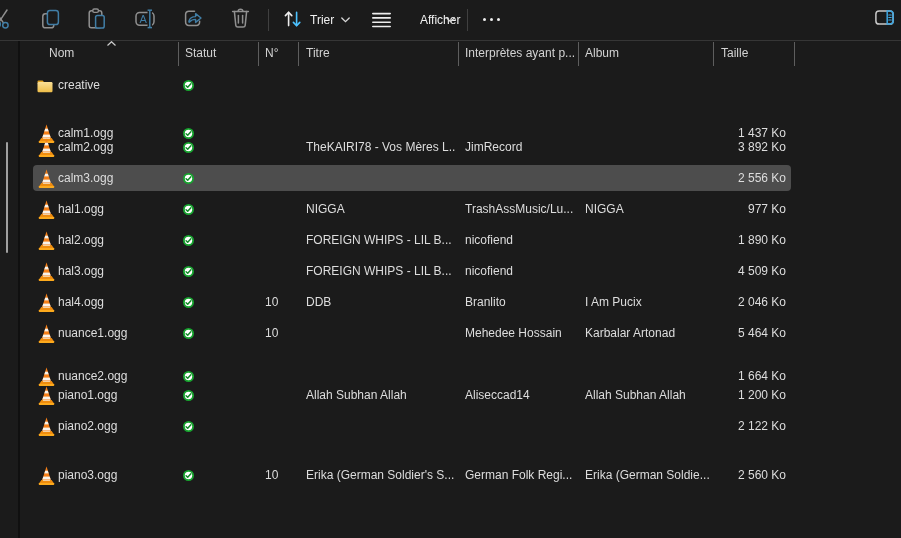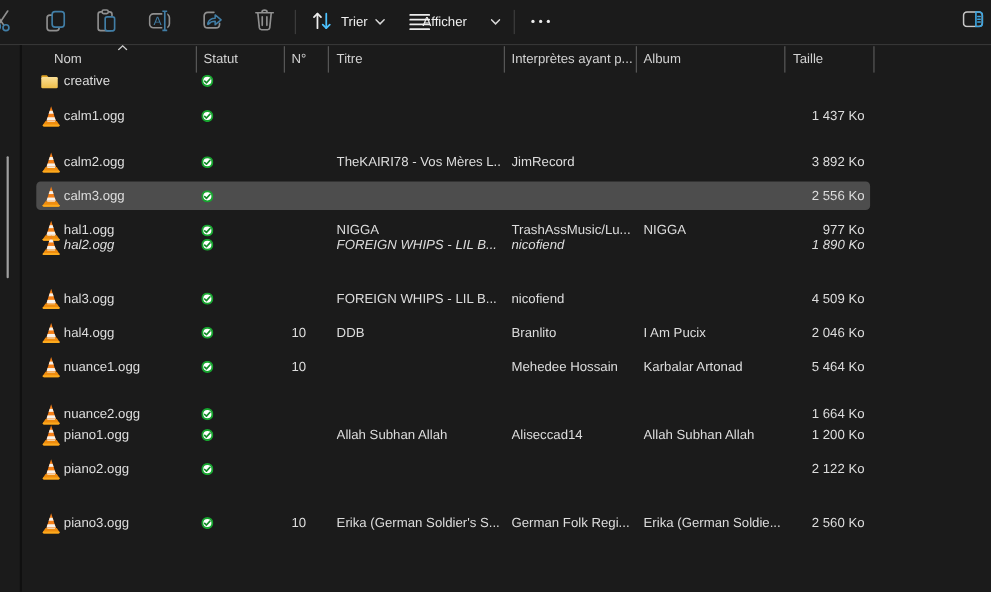--- a/index.html
+++ b/index.html
@@ -89,21 +89,21 @@
   </svg>
 
 <svg class="abs" style="left:372px;top:12px;" width="19" height="16" viewBox="0 0 19 16">
 <g stroke="#ededed" stroke-width="1.6" fill="none" stroke-linecap="round">
 <line x1="0.8" y1="1.6" x2="18.2" y2="1.6"></line>
 <line x1="0.8" y1="5.9" x2="18.2" y2="5.9"></line>
 <line x1="0.8" y1="10.2" x2="18.2" y2="10.2"></line>
 <line x1="0.8" y1="14.5" x2="18.2" y2="14.5"></line>
 </g>
 </svg>
-<div class="tbtxt" style="left:384px;">Afficher</div>
+<div class="tbtxt" style="left:420px;">Afficher</div>
 <svg class="abs" style="left:446px;top:17px;" width="9" height="6" viewBox="0 0 9 6">
     <path d="M0.8 1 L4.5 4.7 L8.2 1" stroke="#d8d8d8" stroke-width="1.3" fill="none" stroke-linecap="round"></path>
   </svg>
 
 <div class="abs" style="left:467px;top:9px;width:1px;height:22px;background:#404040;"></div>
 
 <div class="abs" style="left:483px;top:18px;width:3px;height:3px;border-radius:50%;background:#ededed;"></div>
 <div class="abs" style="left:490px;top:18px;width:3px;height:3px;border-radius:50%;background:#ededed;"></div>
 <div class="abs" style="left:497px;top:18px;width:3px;height:3px;border-radius:50%;background:#ededed;"></div>
 
@@ -135,38 +135,38 @@
 <div class="vsep" style="left:178px;"></div>
 <div class="vsep" style="left:258px;"></div>
 <div class="vsep" style="left:298px;"></div>
 <div class="vsep" style="left:458px;"></div>
 <div class="vsep" style="left:578px;"></div>
 <div class="vsep" style="left:713px;"></div>
 <div class="vsep" style="left:794px;"></div>
 
 <div class="abs" style="left:33px;top:165px;width:758px;height:26px;background:#4d4d4d;border-radius:4px;"></div>
 
-<div class="row" style="top:58px;">
+<div class="row" style="top:70px;">
 <svg class="icon" style="left:37px;top:9px;" width="16" height="14" viewBox="0 0 16 14">
 <path d="M0.5 2.6 Q0.5 1.4 1.7 1.4 L5.6 1.4 L7.4 3.4 L0.5 3.4 Z" fill="#dfa222"></path>
 <defs>
         <linearGradient id="fg0" x1="0" y1="0" x2="0" y2="1">
           <stop offset="0" stop-color="#fadf96"></stop>
           <stop offset="1" stop-color="#eebe49"></stop>
         </linearGradient>
       </defs>
 <rect x="0.5" y="3" width="15" height="10.2" rx="1.2" fill="url(#fg0)"></rect>
 </svg>
 <svg class="stat" style="top:10px;" width="11" height="11" viewBox="0 0 11 11">
 <circle cx="5.5" cy="5.5" r="4.6" fill="#ffffff" stroke="#17a52f" stroke-width="1.8"></circle>
 <path d="M3.1 5.8 L4.7 7.3 L7.9 3.8" stroke="#128a28" stroke-width="1.5" fill="none" stroke-linecap="round" stroke-linejoin="round"></path>
 </svg>
 <div class="cell name">creative</div>
 </div>
-<div class="row" style="top:90px;">
+<div class="row" style="top:118px;">
 <svg class="icon" style="left:38px;top:6px;" width="17" height="20" viewBox="0 0 17 20">
 <defs>
         <clipPath id="coneC">
           <path d="M8.5 0.6 L13 14.4 L4 14.4 Z"></path>
         </clipPath>
       </defs>
 <g clip-path="url(#coneC)">
         <rect x="2" y="0" width="13" height="15" fill="#f57f17"></rect>
 <rect x="2" y="4.7" width="13" height="2.7" fill="#f7f2ea"></rect>
 <rect x="2" y="10.6" width="13" height="2.9" fill="#f7f2ea"></rect>
@@ -249,21 +249,21 @@
 <svg class="stat" style="top:10px;" width="11" height="11" viewBox="0 0 11 11">
 <circle cx="5.5" cy="5.5" r="4.6" fill="#ffffff" stroke="#17a52f" stroke-width="1.8"></circle>
 <path d="M3.1 5.8 L4.7 7.3 L7.9 3.8" stroke="#128a28" stroke-width="1.5" fill="none" stroke-linecap="round" stroke-linejoin="round"></path>
 </svg>
 <div class="cell name">hal1.ogg</div>
 <div class="cell titre">NIGGA</div>
 <div class="cell interp">TrashAssMusic/Lu...</div>
 <div class="cell album">NIGGA</div>
 <div class="cell taille">977 Ko</div>
 </div>
-<div class="row" style="top:207px;font-style:italic;">
+<div class="row" style="top:225px;">
 <svg class="icon" style="left:38px;top:6px;" width="17" height="20" viewBox="0 0 17 20">
 <defs>
         <clipPath id="coneC">
           <path d="M8.5 0.6 L13 14.4 L4 14.4 Z"></path>
         </clipPath>
       </defs>
 <g clip-path="url(#coneC)">
         <rect x="2" y="0" width="13" height="15" fill="#f57f17"></rect>
 <rect x="2" y="4.7" width="13" height="2.7" fill="#f7f2ea"></rect>
 <rect x="2" y="10.6" width="13" height="2.9" fill="#f7f2ea"></rect>

